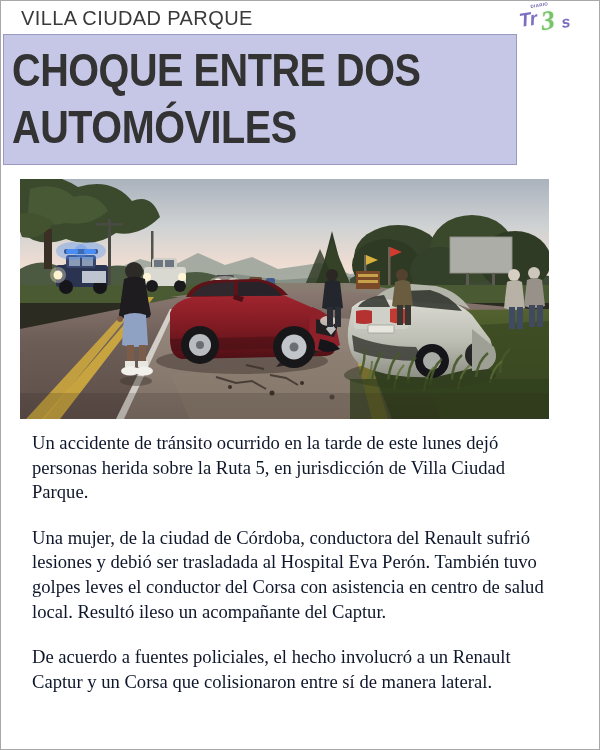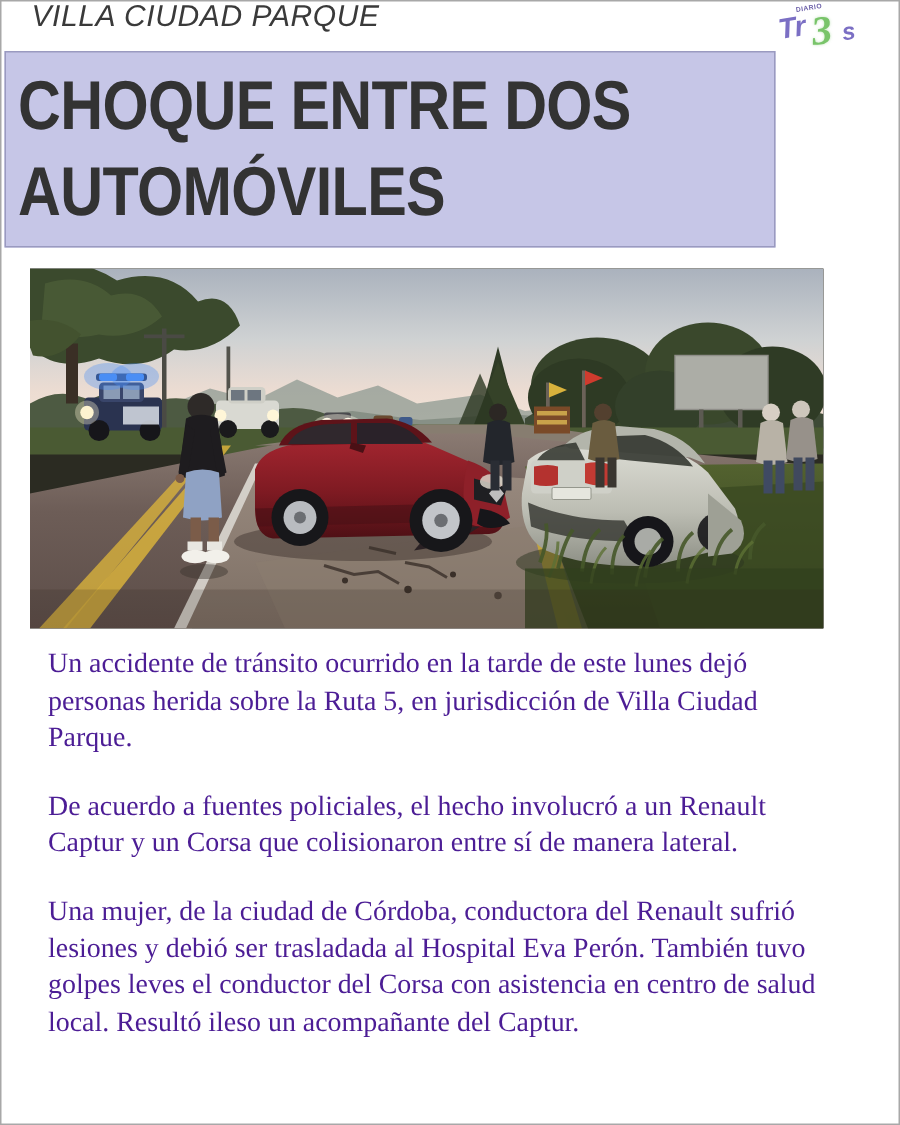--- a/index.html
+++ b/index.html
@@ -20,21 +20,21 @@
     border: 1px solid #a8a8a8;
     overflow: hidden;
   }
 
   
   .kicker-row {
     position: absolute;
     left: 0; top: 0;
     width: 528px; height: 33px;
     display: flex;
-    font-style: italic;
+    align-items: center;
   }
   .kicker {
     margin-left: 20px;
     font-family: "Liberation Sans", sans-serif;
     font-size: 20px;
     letter-spacing: 0.4px;
     color: #3a3a3a;
     white-space: nowrap;
     line-height: 1;
   }
@@ -128,21 +128,21 @@
   
   .article {
     position: absolute;
     left: 31px; top: 430px;
     width: 520px;
   }
   .para {
     font-family: "Liberation Serif", serif;
     font-size: 18.6px;
     line-height: 24.6px;
-    color: #4c1d95;
+    color: #0f172a;
     margin: 0 0 21px 0;
     white-space: pre-line;
   }
   .para:last-child { margin-bottom: 0; }
 </style>
 </head>
 <body>
 
 <div class="page">
 
@@ -401,17 +401,17 @@
         <rect x="338" y="101" width="20" height="3" fill="#c8a24a"></rect>
       </g>
 
       <rect x="0" y="0" width="529" height="240" fill="none"></rect>
       <rect x="0" y="214" width="529" height="26" fill="#2a211c" opacity=".18"></rect>
     </svg>
   </div>
 
   <div class="article">
     <p class="para">Un accidente de tránsito ocurrido en la tarde de este lunes dejó personas herida sobre la Ruta 5,  en jurisdicción de Villa Ciudad Parque.</p>
+    <p class="para">Una mujer, de la ciudad de Córdoba, conductora del Renault sufrió lesiones y debió ser trasladada al Hospital Eva Perón. También tuvo golpes leves el conductor del Corsa con asistencia en centro de salud local. Resultó ileso un acompañante del Captur.</p>
     <p class="para">De acuerdo a fuentes policiales, el hecho involucró a un Renault Captur y un Corsa que colisionaron entre sí de manera lateral.</p>
-    <p class="para">Una mujer, de la ciudad de Córdoba, conductora del Renault sufrió lesiones y debió ser trasladada al Hospital Eva Perón. También tuvo golpes leves el conductor del Corsa con asistencia en centro de salud local. Resultó ileso un acompañante del Captur.</p>
   </div>
 
 </div>
 
 </body></html>

